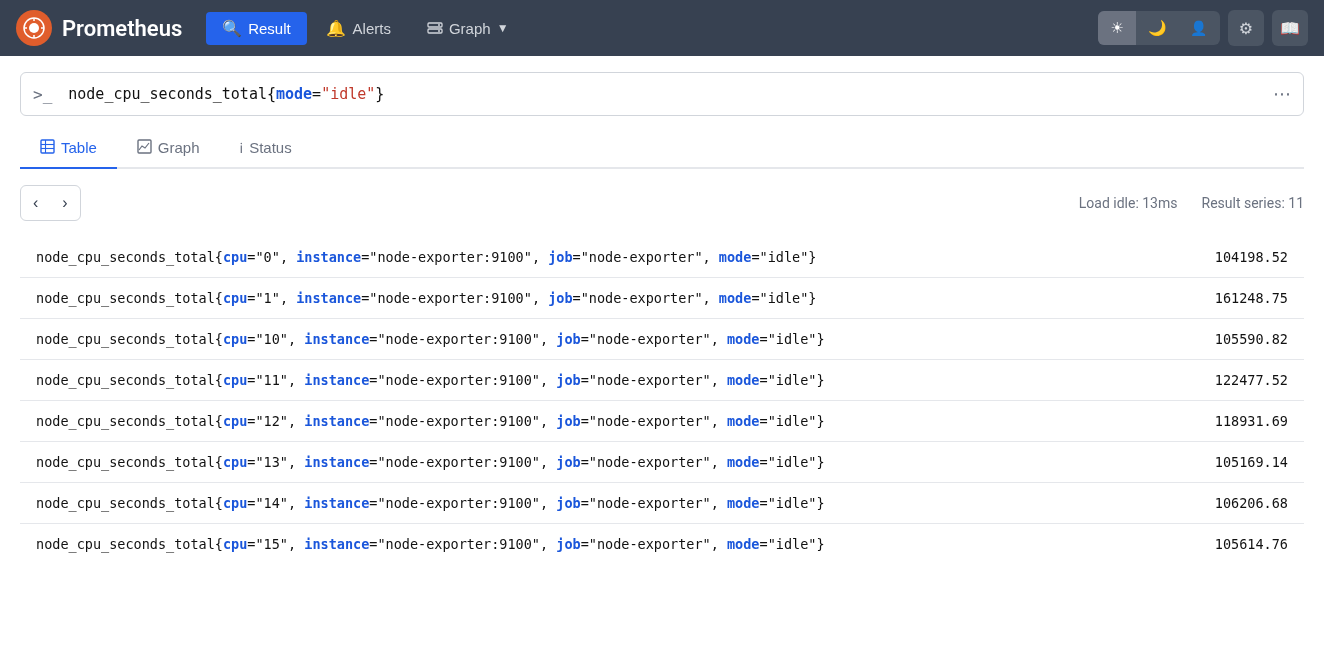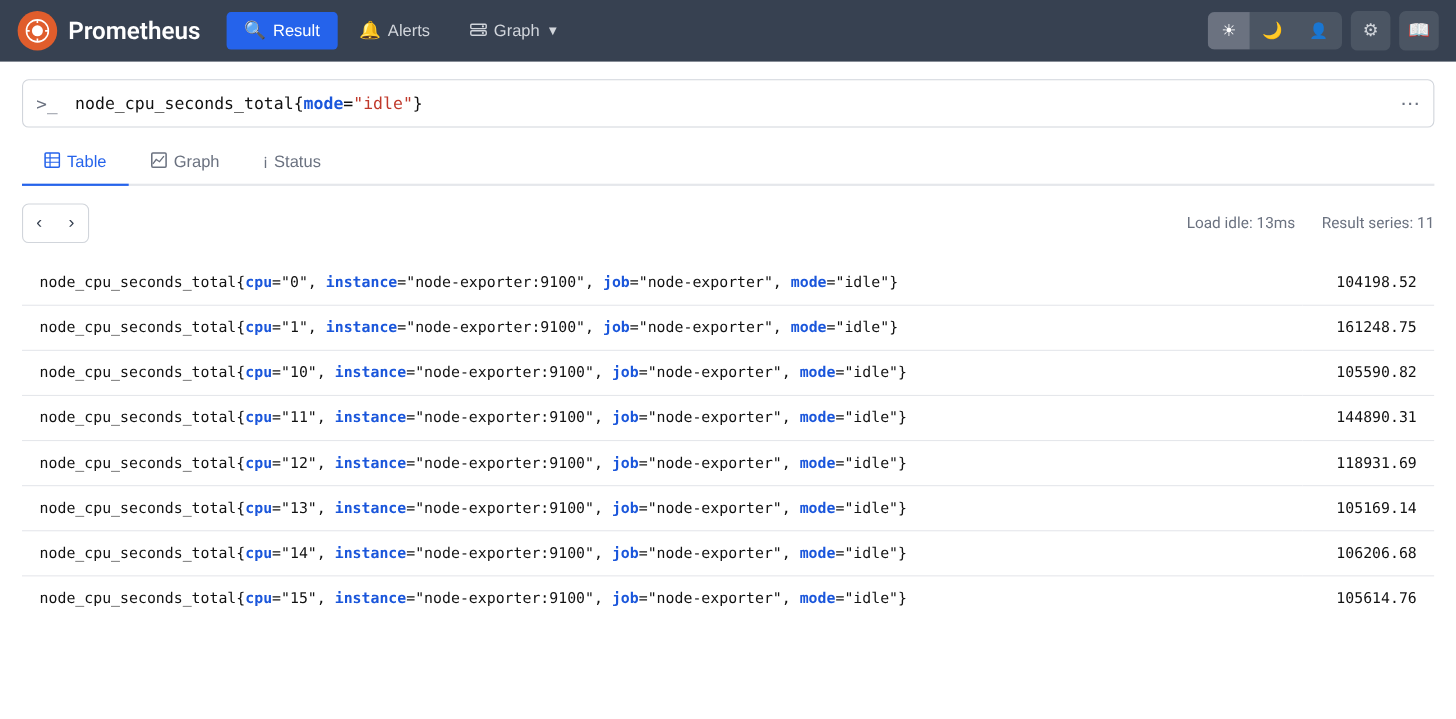--- a/index.html
+++ b/index.html
@@ -371,21 +371,21 @@
           <tr>
             <td><span style="color:#111;">node_cpu_seconds_total</span><span style="color:#111;">{</span><span style="color:#1a56db;font-weight:bold;">cpu</span><span style="color:#111;">=</span><span style="color:#111;">"1"</span><span style="color:#111;">, </span><span style="color:#1a56db;font-weight:bold;">instance</span><span style="color:#111;">=</span><span style="color:#111;">"node-exporter:9100"</span><span style="color:#111;">, </span><span style="color:#1a56db;font-weight:bold;">job</span><span style="color:#111;">=</span><span style="color:#111;">"node-exporter"</span><span style="color:#111;">, </span><span style="color:#1a56db;font-weight:bold;">mode</span><span style="color:#111;">=</span><span style="color:#111;">"idle"</span><span style="color:#111;">}</span></td>
             <td>161248.75</td>
           </tr>
           <tr>
             <td><span style="color:#111;">node_cpu_seconds_total</span><span style="color:#111;">{</span><span style="color:#1a56db;font-weight:bold;">cpu</span><span style="color:#111;">=</span><span style="color:#111;">"10"</span><span style="color:#111;">, </span><span style="color:#1a56db;font-weight:bold;">instance</span><span style="color:#111;">=</span><span style="color:#111;">"node-exporter:9100"</span><span style="color:#111;">, </span><span style="color:#1a56db;font-weight:bold;">job</span><span style="color:#111;">=</span><span style="color:#111;">"node-exporter"</span><span style="color:#111;">, </span><span style="color:#1a56db;font-weight:bold;">mode</span><span style="color:#111;">=</span><span style="color:#111;">"idle"</span><span style="color:#111;">}</span></td>
             <td>105590.82</td>
           </tr>
           <tr>
             <td><span style="color:#111;">node_cpu_seconds_total</span><span style="color:#111;">{</span><span style="color:#1a56db;font-weight:bold;">cpu</span><span style="color:#111;">=</span><span style="color:#111;">"11"</span><span style="color:#111;">, </span><span style="color:#1a56db;font-weight:bold;">instance</span><span style="color:#111;">=</span><span style="color:#111;">"node-exporter:9100"</span><span style="color:#111;">, </span><span style="color:#1a56db;font-weight:bold;">job</span><span style="color:#111;">=</span><span style="color:#111;">"node-exporter"</span><span style="color:#111;">, </span><span style="color:#1a56db;font-weight:bold;">mode</span><span style="color:#111;">=</span><span style="color:#111;">"idle"</span><span style="color:#111;">}</span></td>
-            <td>144890.31</td>
+            <td>122477.52</td>
           </tr>
           <tr>
             <td><span style="color:#111;">node_cpu_seconds_total</span><span style="color:#111;">{</span><span style="color:#1a56db;font-weight:bold;">cpu</span><span style="color:#111;">=</span><span style="color:#111;">"12"</span><span style="color:#111;">, </span><span style="color:#1a56db;font-weight:bold;">instance</span><span style="color:#111;">=</span><span style="color:#111;">"node-exporter:9100"</span><span style="color:#111;">, </span><span style="color:#1a56db;font-weight:bold;">job</span><span style="color:#111;">=</span><span style="color:#111;">"node-exporter"</span><span style="color:#111;">, </span><span style="color:#1a56db;font-weight:bold;">mode</span><span style="color:#111;">=</span><span style="color:#111;">"idle"</span><span style="color:#111;">}</span></td>
             <td>118931.69</td>
           </tr>
           <tr>
             <td><span style="color:#111;">node_cpu_seconds_total</span><span style="color:#111;">{</span><span style="color:#1a56db;font-weight:bold;">cpu</span><span style="color:#111;">=</span><span style="color:#111;">"13"</span><span style="color:#111;">, </span><span style="color:#1a56db;font-weight:bold;">instance</span><span style="color:#111;">=</span><span style="color:#111;">"node-exporter:9100"</span><span style="color:#111;">, </span><span style="color:#1a56db;font-weight:bold;">job</span><span style="color:#111;">=</span><span style="color:#111;">"node-exporter"</span><span style="color:#111;">, </span><span style="color:#1a56db;font-weight:bold;">mode</span><span style="color:#111;">=</span><span style="color:#111;">"idle"</span><span style="color:#111;">}</span></td>
             <td>105169.14</td>
           </tr>
           <tr>

